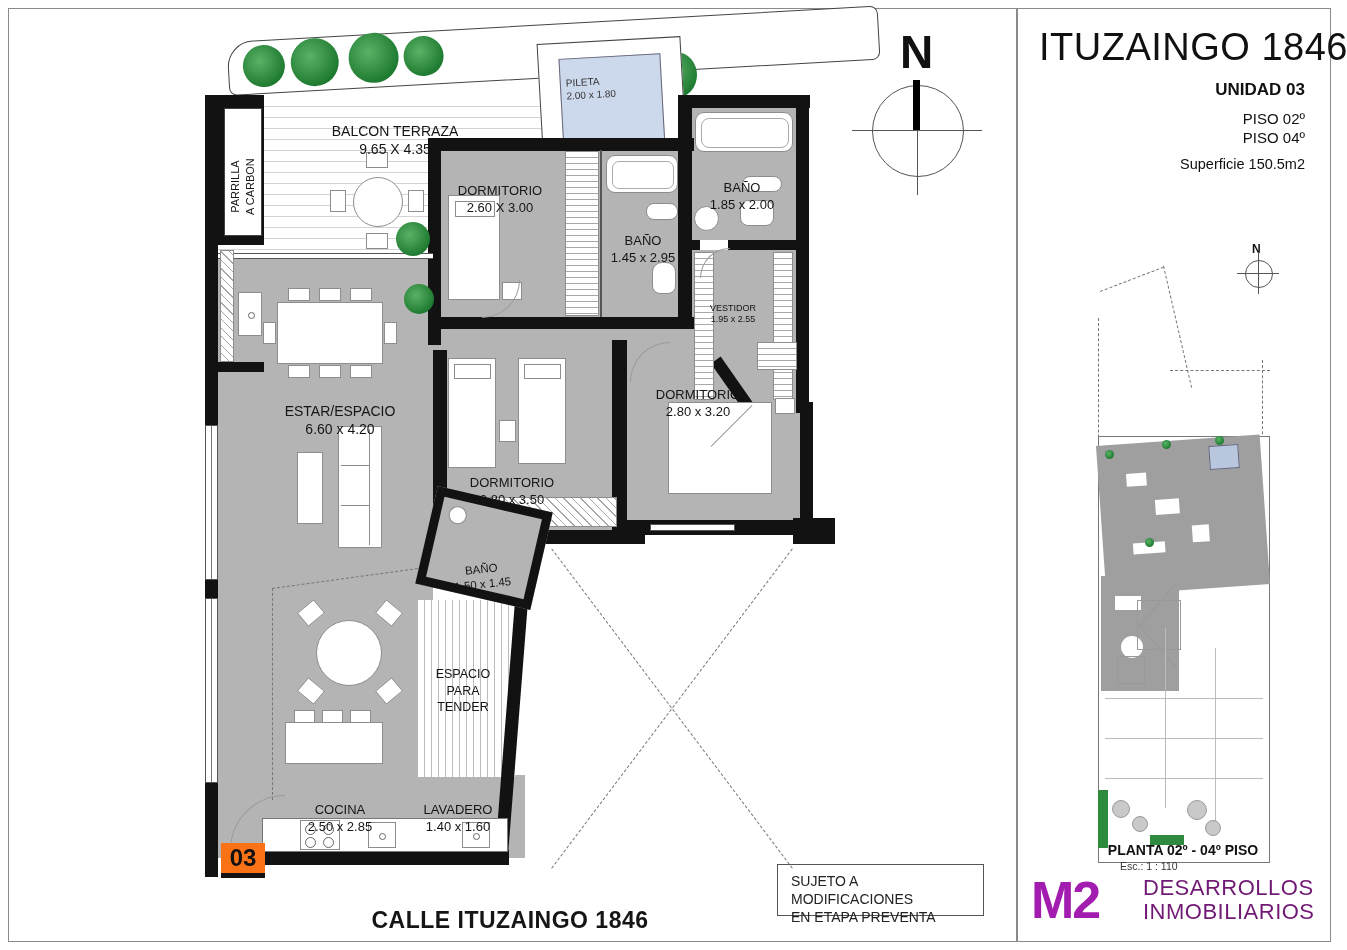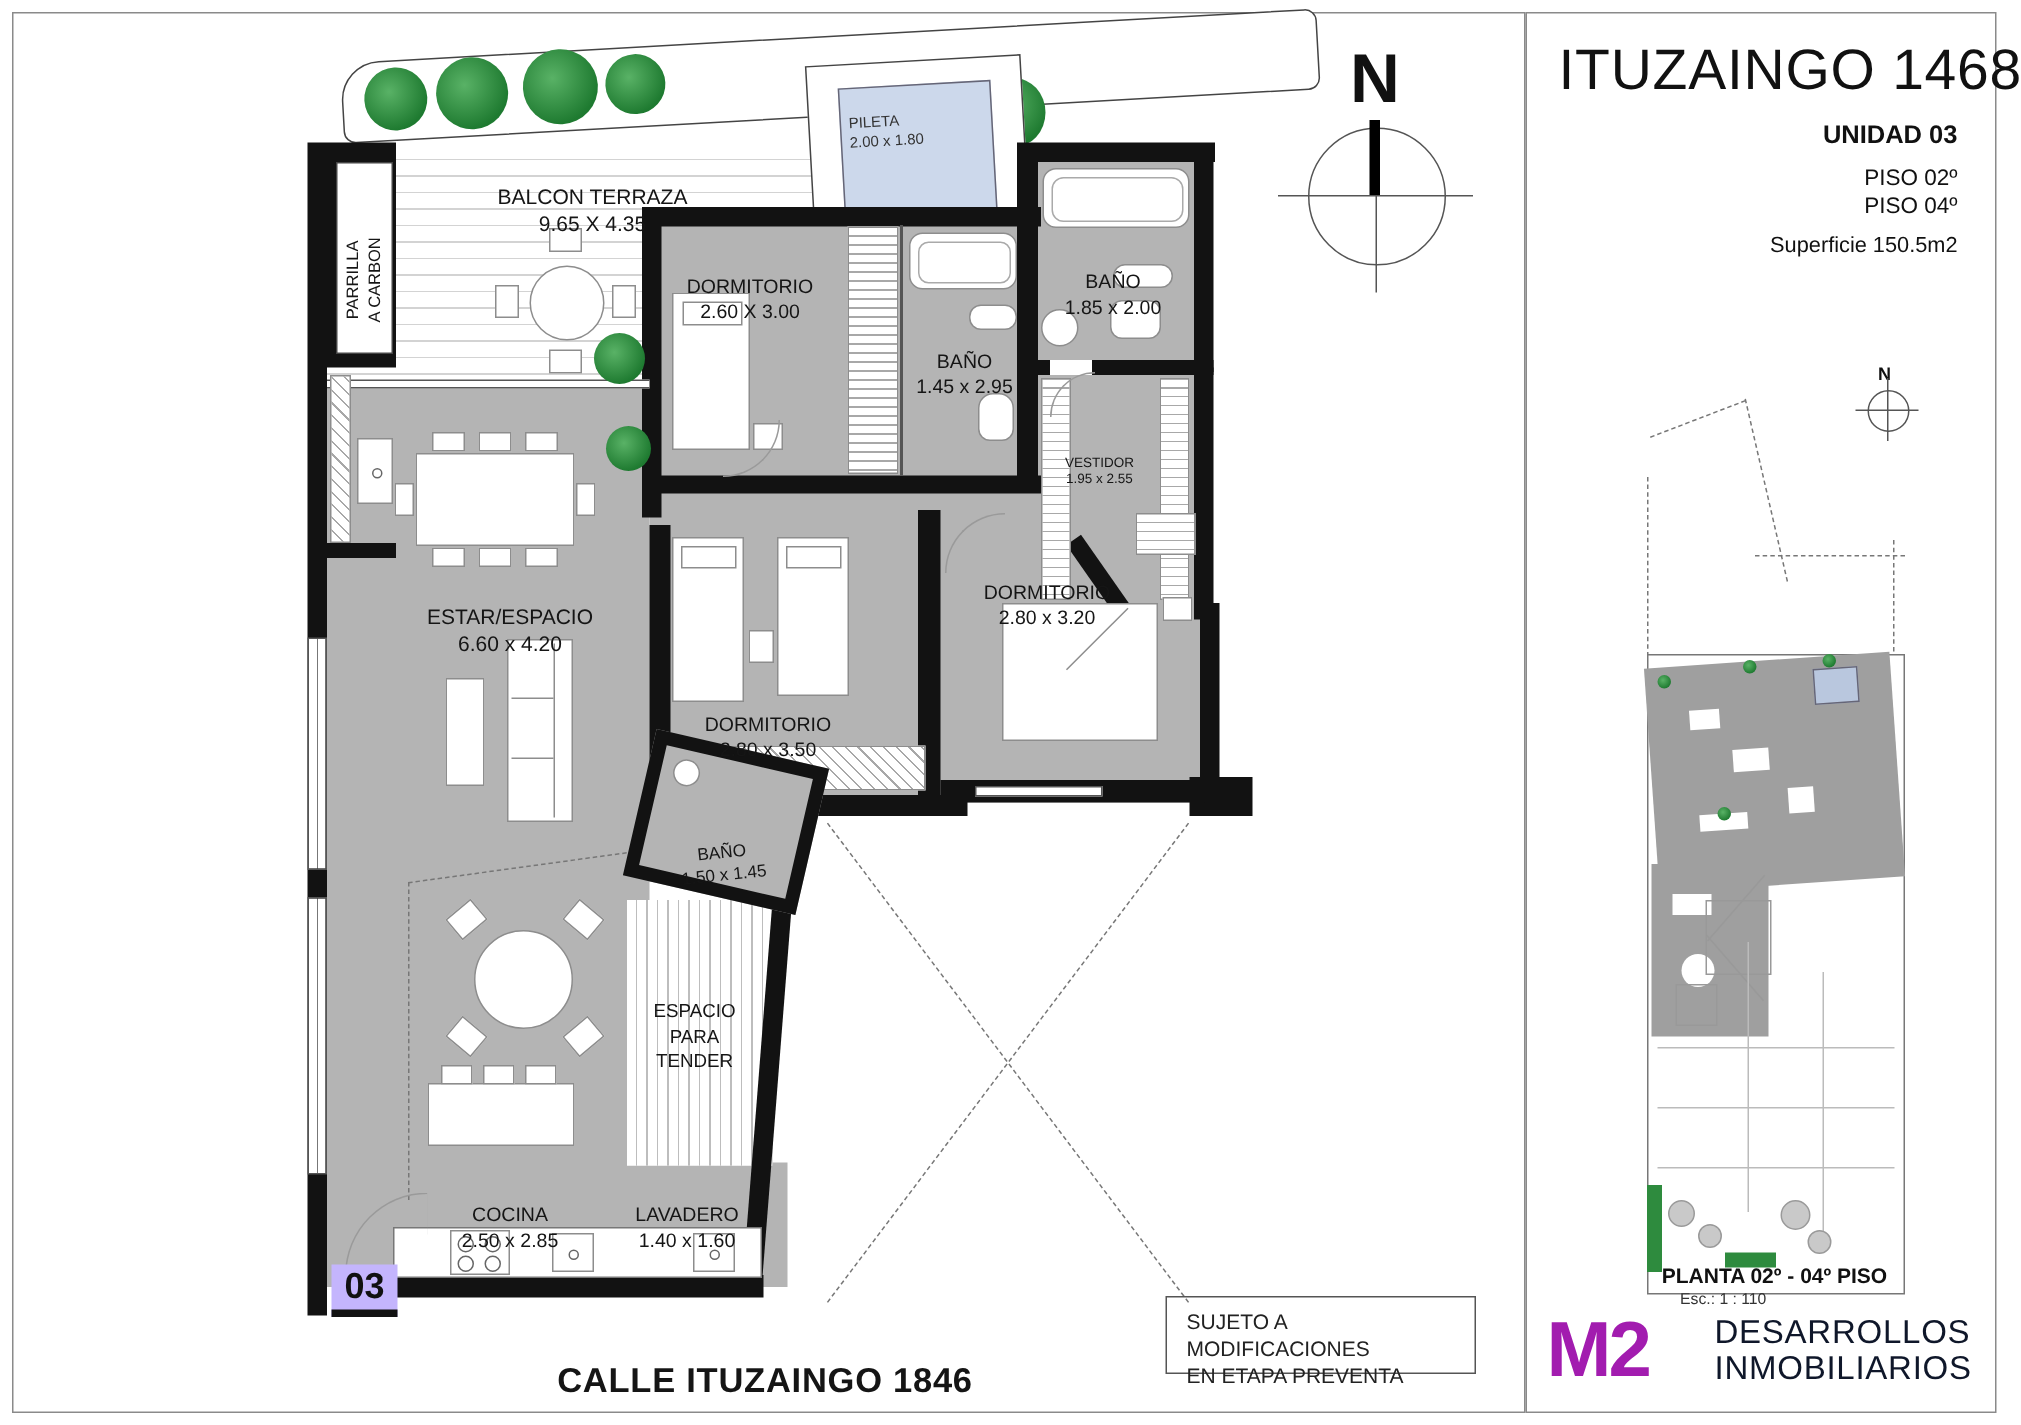--- a/index.html
+++ b/index.html
@@ -200,21 +200,21 @@
   </div>
   <div class="furn" style="left:462px;top:822px;width:28px;height:26px;">
     <div class="dot" style="left:10px;top:10px;"></div>
   </div>
 
   <div class="arc" style="left:230px;top:795px;width:55px;height:55px;border-right:none;border-bottom:none;border-radius:100% 0 0 0;"></div>
   <div class="arc" style="left:482px;top:280px;width:38px;height:38px;border-left:none;border-top:none;border-radius:0 0 100% 0;"></div>
   <div class="arc" style="left:630px;top:342px;width:40px;height:40px;border-right:none;border-bottom:none;border-radius:100% 0 0 0;"></div>
   <div class="arc" style="left:700px;top:248px;width:30px;height:30px;border-right:none;border-bottom:none;border-radius:100% 0 0 0;"></div>
 
-  <div class="abs" style="left:221px;top:843px;width:44px;height:30px;background:#c4b5fd;border-bottom:5px solid #121212;text-align:center;font-size:24px;font-weight:bold;line-height:30px;">
+  <div class="abs" style="left:221px;top:843px;width:44px;height:30px;background:#f97316;border-bottom:5px solid #121212;text-align:center;font-size:24px;font-weight:bold;line-height:30px;">
     <span>03</span>
   </div>
 
   <div class="lbl" style="left:295px;top:104px;width:200px;font-size:14px;">
     <span>BALCON TERRAZA</span><span>9.65 X 4.35</span>
   </div>
   <div class="lbl" style="left:430px;top:166px;width:140px;">
     <span>DORMITORIO</span><span>2.60 X 3.00</span>
   </div>
   <div class="lbl" style="left:593px;top:216px;width:100px;">
@@ -261,21 +261,21 @@
   <div class="lbl" style="left:330px;top:876px;width:360px;font-size:23px;font-weight:bold;letter-spacing:0.5px;">
     <span>CALLE ITUZAINGO 1846</span>
   </div>
 
   <div class="abs" style="left:777px;top:864px;width:207px;height:52px;border:1.5px solid #555;box-sizing:border-box;padding:7px 0 0 13px;font-size:14px;line-height:18px;color:#222;">
     <span style="display:block;">SUJETO A MODIFICACIONES</span>
     <span style="display:block;">EN ETAPA PREVENTA</span>
   </div>
 
   <div class="abs" style="left:1017px;top:8px;width:314px;height:934px;">
-    <div class="abs" style="left:22px;top:18px;font-size:38px;letter-spacing:0.5px;color:#111;white-space:nowrap;">ITUZAINGO 1468</div>
+    <div class="abs" style="left:22px;top:18px;font-size:38px;letter-spacing:0.5px;color:#111;white-space:nowrap;">ITUZAINGO 1846</div>
     <div class="abs" style="right:26px;top:72px;font-size:17px;font-weight:bold;">UNIDAD 03</div>
     <div class="abs" style="right:26px;top:102px;font-size:15px;text-align:right;">PISO 02º</div>
     <div class="abs" style="right:26px;top:121px;font-size:15px;text-align:right;">PISO 04º</div>
     <div class="abs" style="right:26px;top:148px;font-size:14.5px;">Superficie 150.5m2</div>
 
     <div class="abs" style="left:0;top:220px;width:314px;height:600px;">
 
       <div class="dash-h" style="left:83px;top:63px;width:68px;transform:rotate(-21deg);transform-origin:left top;"></div>
       <div class="dash-v" style="left:146px;top:38px;height:125px;transform:rotate(-13deg);transform-origin:left top;"></div>
       <div class="dash-h" style="left:153px;top:142px;width:100px;"></div>
@@ -321,19 +321,19 @@
       <div class="treegray" style="left:95px;top:572px;width:16px;height:16px;"></div>
       <div class="treegray" style="left:115px;top:588px;width:14px;height:14px;"></div>
       <div class="treegray" style="left:170px;top:572px;width:18px;height:18px;"></div>
       <div class="treegray" style="left:188px;top:592px;width:14px;height:14px;"></div>
     </div>
 
     <div class="abs" style="left:86px;top:834px;width:160px;text-align:center;font-size:14px;font-weight:bold;">PLANTA 02º - 04º PISO</div>
     <div class="abs" style="left:103px;top:852px;font-size:10.5px;color:#333;">Esc.: 1 : 110</div>
 
     <div class="abs" style="left:14px;top:862px;font-size:52px;font-weight:bold;color:#a21caf;letter-spacing:-2px;">M2</div>
-    <div class="abs" style="left:126px;top:868px;font-size:22px;color:#0f172a;letter-spacing:0.5px;line-height:24px;">
+    <div class="abs" style="left:126px;top:868px;font-size:22px;color:#701a75;letter-spacing:0.5px;line-height:24px;">
       <span style="display:block;">DESARROLLOS</span>
       <span style="display:block;">INMOBILIARIOS</span>
     </div>
   </div>
 
 </div>
 
 </body></html>

